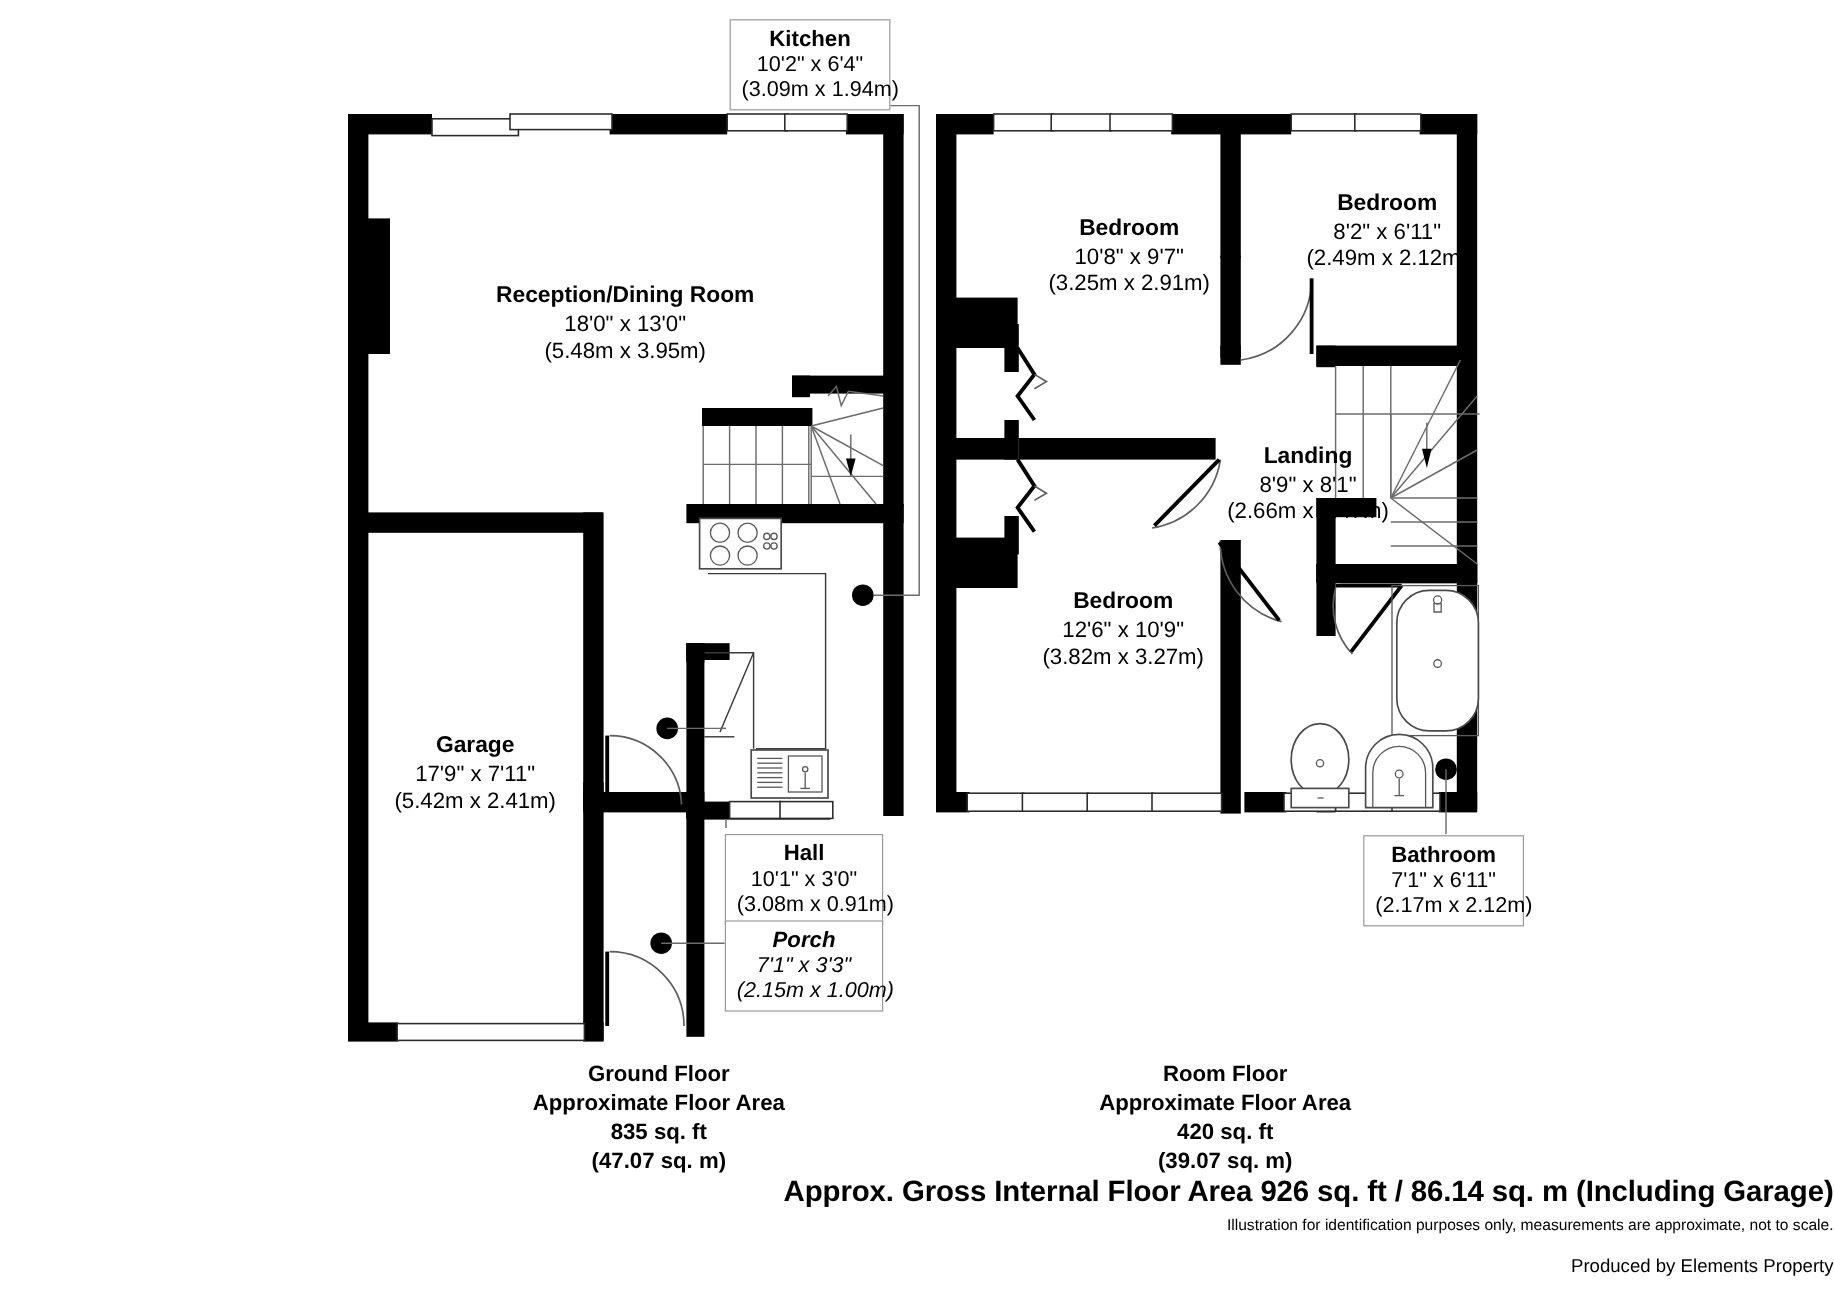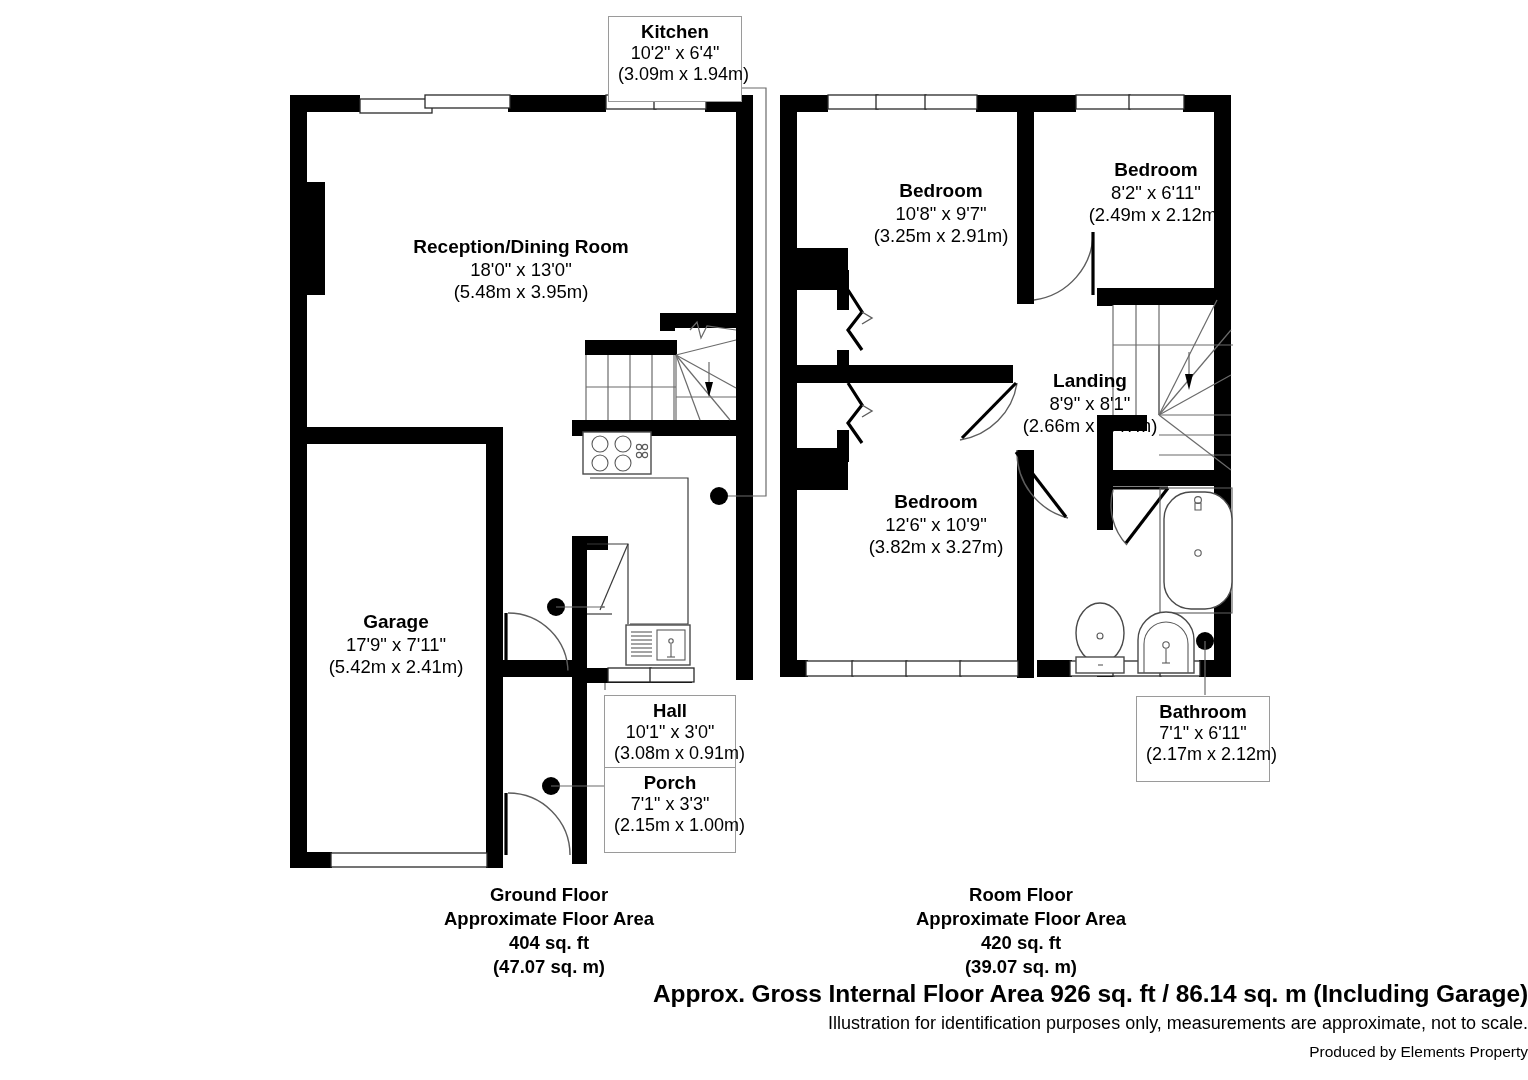--- a/index.html
+++ b/index.html
@@ -39,21 +39,21 @@
   .dot        { fill: #000000; }
   .win        { fill: #ffffff; stroke: #2a2a2a; stroke-width: 1.3; }
 
   
   .callout {
     position: absolute;
     background: #ffffff;
     border: 1px solid #9a9a9a;
     box-sizing: border-box;
     text-align: center;
-    padding: 4px 9px 16px 9px;
+    padding: 4px 9px 6px 9px;
     line-height: 1.18;
     white-space: nowrap;
   }
   .callout .rname {
     font-size: 18.5px;
     font-weight: bold;
     display: block;
   }
   .callout .rimp, .callout .rmet {
     font-size: 18px;
@@ -96,22 +96,22 @@
     top: 980px;
     text-align: right;
   }
   #footer .gross {
     font-size: 24.5px;
     font-weight: bold;
     letter-spacing: -0.1px;
     margin-bottom: 5px;
   }
   #footer .disclaimer {
-    font-size: 18px;
-    margin-bottom: 9px;
+    font-size: 13px;
+    margin-bottom: 19px;
   }
   #footer .producer {
     font-size: 15.5px;
   }
 </style>
 </head>
 <body>
 
 <div id="plan-root">
 
@@ -386,21 +386,21 @@
     <span class="rimp">17'9" x 7'11"</span>
     <span class="rmet">(5.42m x 2.41m)</span>
   </div>
 
   <div class="callout" style="left:604px; top:695px; width:132px;">
     <span class="rname">Hall</span>
     <span class="rimp">10'1" x 3'0"</span>
     <span class="rmet">(3.08m x 0.91m)</span>
   </div>
 
-  <div class="callout" style="left:604px; top:767px; width:132px;">
+  <div class="callout" style="left:604px; top:767px; width:132px;font-style:italic;">
     <span class="rname">Porch</span>
     <span class="rimp">7'1" x 3'3"</span>
     <span class="rmet">(2.15m x 1.00m)</span>
   </div>
 
   <div class="roomlabel" style="left:843px; top:180px; width:196px;">
     <span class="rname">Bedroom</span>
     <span class="rimp">10'8" x 9'7"</span>
     <span class="rmet">(3.25m x 2.91m)</span>
   </div>
@@ -425,21 +425,21 @@
 
   <div class="callout" style="left:1136px; top:696px; width:134px;">
     <span class="rname">Bathroom</span>
     <span class="rimp">7'1" x 6'11"</span>
     <span class="rmet">(2.17m x 2.12m)</span>
   </div>
 
   <div class="floorsummary" style="left:414px; top:883px; width:270px;">
     <span>Ground Floor</span>
     <span>Approximate Floor Area</span>
-    <span>404 sq. ft</span>
+    <span>835 sq. ft</span>
     <span>(47.07 sq. m)</span>
   </div>
 
   <div class="floorsummary" style="left:886px; top:883px; width:270px;">
     <span>Room Floor</span>
     <span>Approximate Floor Area</span>
     <span>420 sq. ft</span>
     <span>(39.07 sq. m)</span>
   </div>
 

